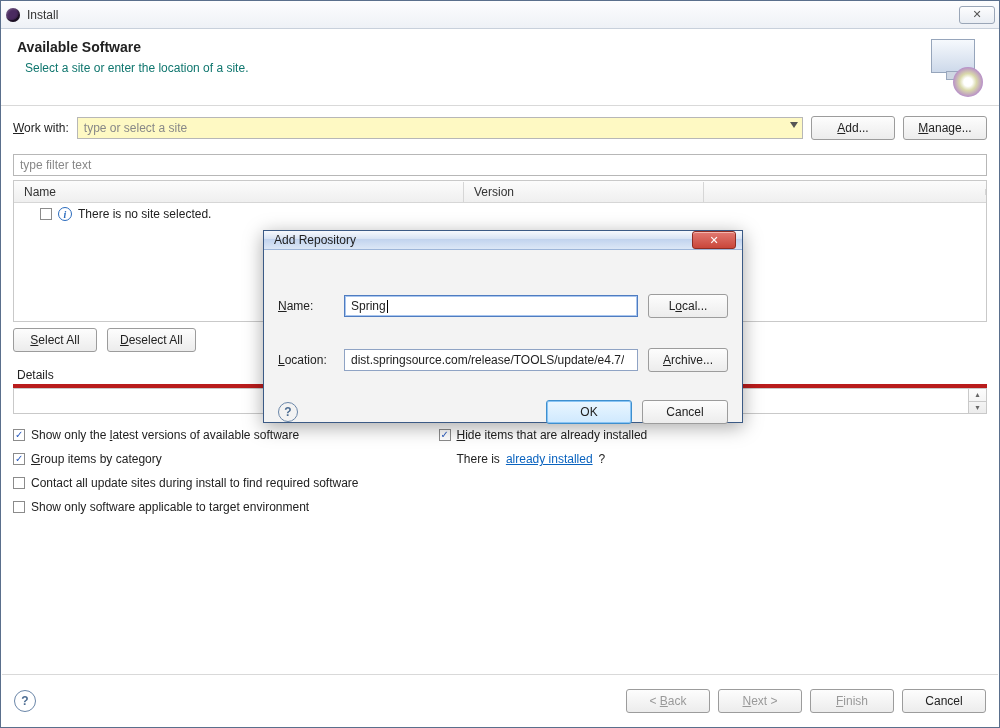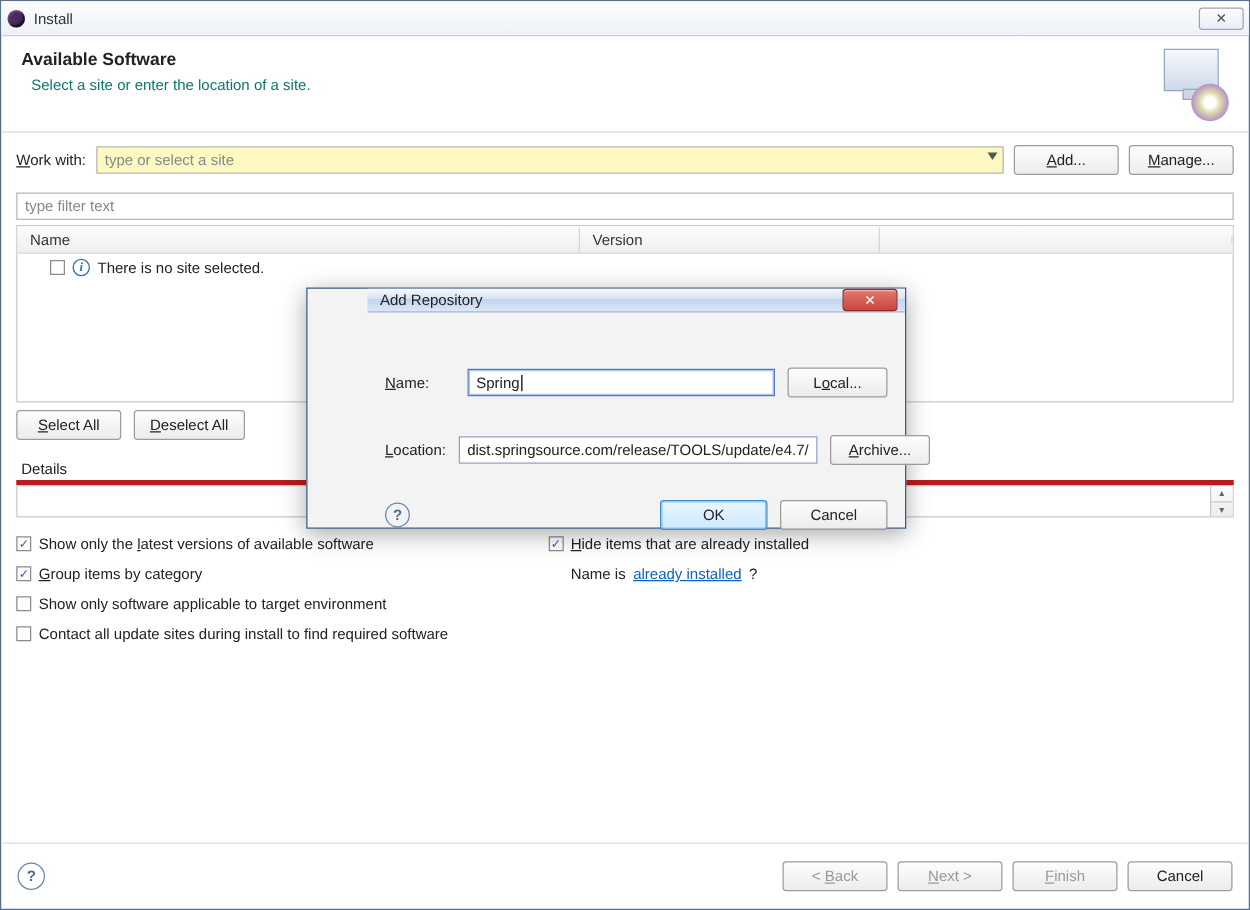--- a/index.html
+++ b/index.html
@@ -129,25 +129,25 @@
     display:flex; align-items:center; padding:0 12px; gap:8px;
   }
   .footer .help{
     width:22px;height:22px;border:1.5px solid #6a86a8;border-radius:50%;
     display:flex;align-items:center;justify-content:center;color:#4d6d92;font-weight:bold;
   }
   .footer .spacer{flex:1;}
 
   
   .modal{
-    position:absolute; left:245px; top:230px; width:480px; height:193px;
+    position:absolute; left:263px; top:230px; width:480px; height:193px;
     border:1px solid #3b5a85;
     background:#f3f3f3;
     box-shadow:0 4px 18px rgba(0,0,0,.35);
-    display:flex; flex-direction:column;padding-left:48px;
+    display:flex; flex-direction:column;
   }
   .modal .m-titlebar{
     height:28px;
     background:linear-gradient(#f6f9fd,#d6e2f3 45%,#c1d3ee 46%,#dce7f6);
     border-bottom:1px solid #9db5d8;
     display:flex; align-items:center; padding:0 6px;
   }
   .modal .m-titlebar .m-title{font-size:12px;color:#222;margin-left:4px;}
   .modal .m-titlebar .spacer{flex:1;}
   .m-close{
@@ -244,34 +244,34 @@
         <div class="opt-row">
           <span class="chk checked"></span>
           <span>Show only the <span class="u">l</span>atest versions of available software</span>
         </div>
         <div class="opt-row">
           <span class="chk checked"></span>
           <span><span class="u">G</span>roup items by category</span>
         </div>
         <div class="opt-row">
           <span class="chk"></span>
+          <span>Contact all update sites during install to find required software</span>
+        </div>
+        <div class="opt-row">
+          <span class="chk"></span>
           <span>Show only software applicable to target environment</span>
-        </div>
-        <div class="opt-row">
-          <span class="chk"></span>
-          <span>Contact all update sites during install to find required software</span>
         </div>
       </div>
       <div class="opt-col">
         <div class="opt-row">
           <span class="chk checked"></span>
           <span><span class="u">H</span>ide items that are already installed</span>
         </div>
         <div class="opt-row" style="padding-left:18px;">
-          <span>Name is </span>
+          <span>There is </span>
           <a class="link">already installed</a>
           <span>?</span>
         </div>
       </div>
     </div>
   </div>
 
   <div class="footer">
     <div class="help">?</div>
     <div class="spacer"></div>

